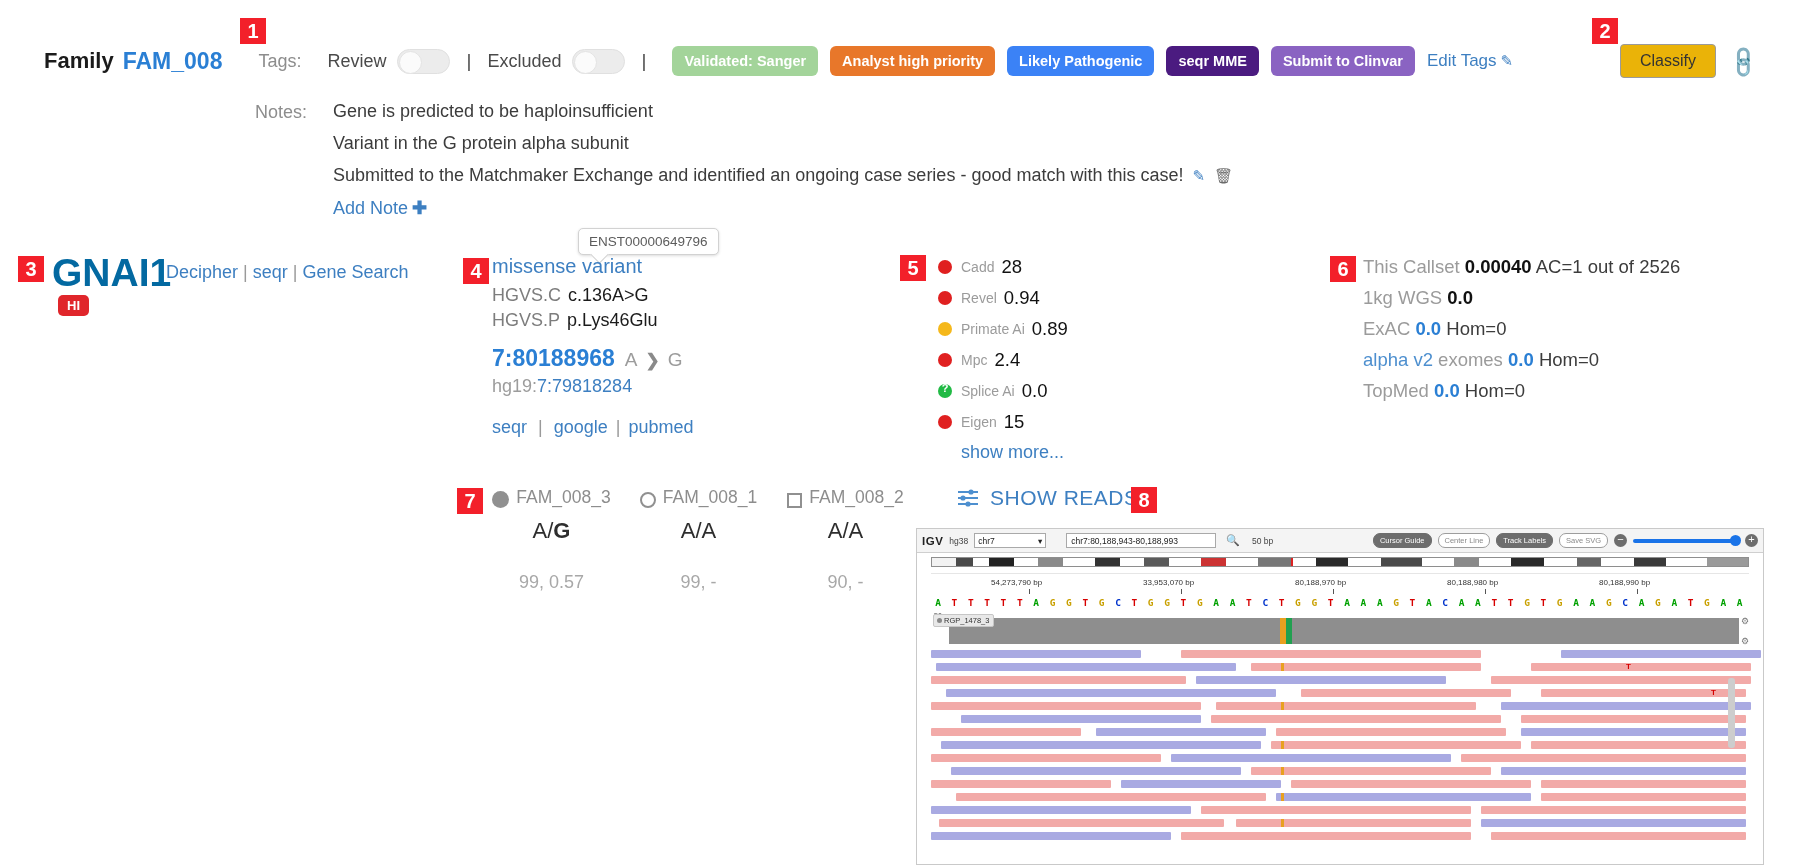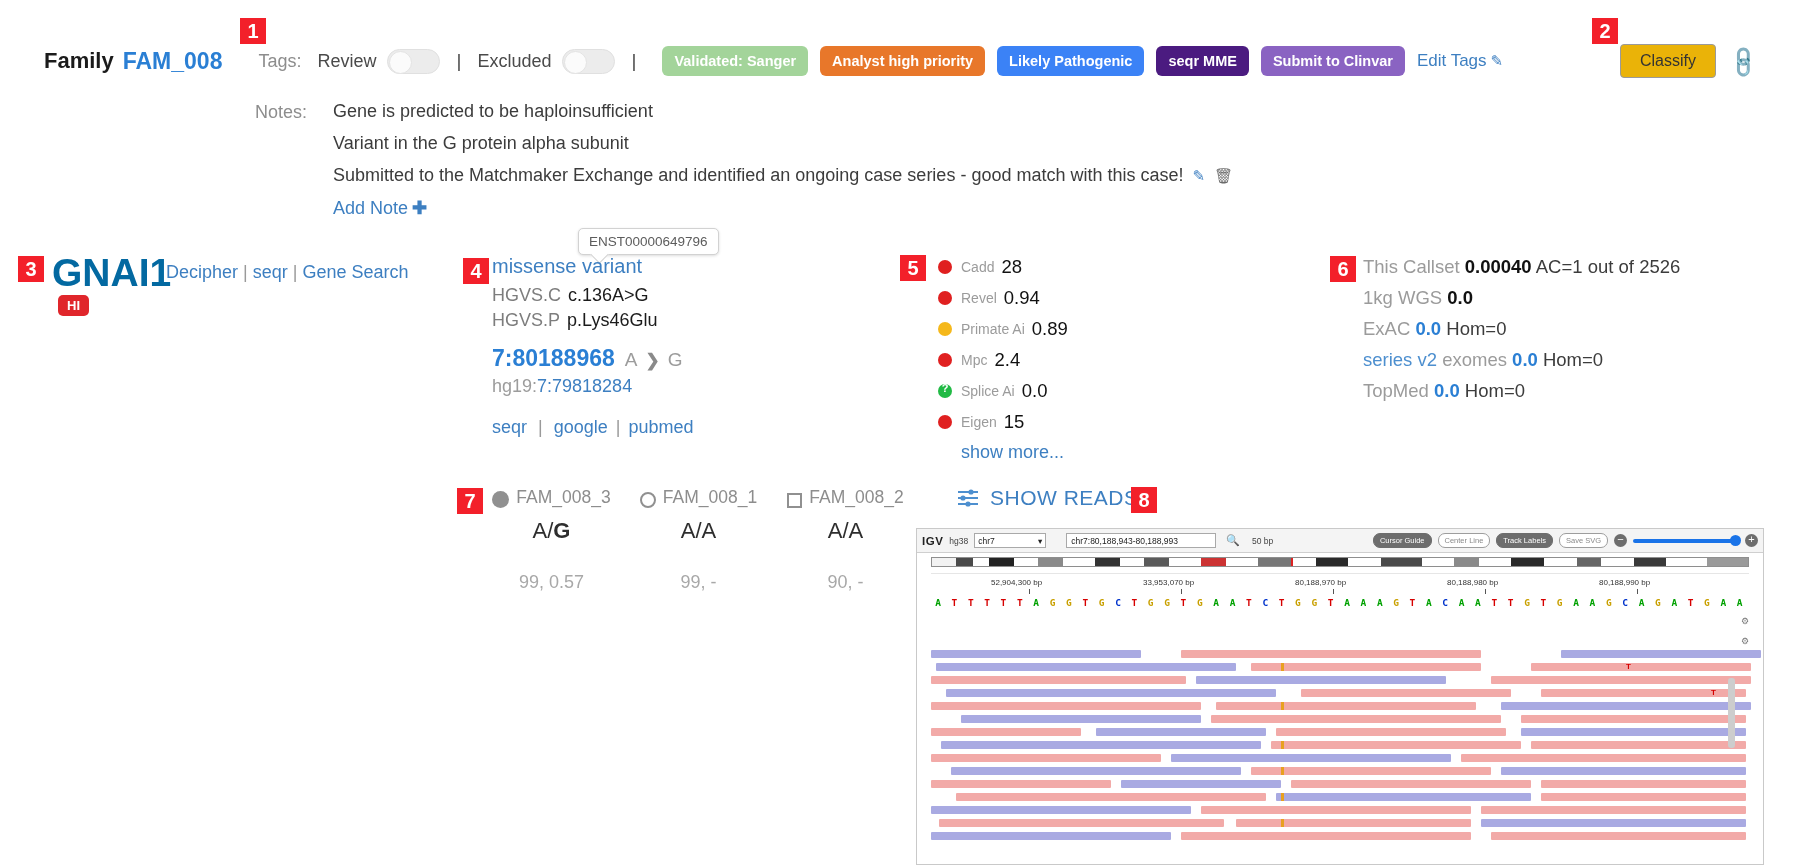--- a/index.html
+++ b/index.html
@@ -25,21 +25,21 @@
     text-align: center;
     font-family: "Liberation Sans", sans-serif;
   }
 
   
   .hdr { position: absolute; left: 44px; top: 46px; display: flex; align-items: center; }
   .fam-label { font-size: 22px; font-weight: bold; color: #1b1b1b; }
   .fam-id { font-size: 23px; font-weight: bold; color: #2a7fd4; margin-left: 9px; }
   .tags-label { font-size: 18px; color: #8d8d8d; margin-left: 36px; }
 
-  .toggle-wrap { display: flex; align-items: center; margin-left: 16px; }
+  .toggle-wrap { display: flex; align-items: center; margin-left: 26px; }
   .toggle-name { font-size: 18px; color: #4a4a4a; margin-right: 11px; }
   .switch {
     width: 53px; height: 25px; border-radius: 13px;
     background: #ececec; border: 1px solid #e0e0e0;
     position: relative;
   }
   .switch::after {
     content: ""; position: absolute; left: 1px; top: 1px;
     width: 21px; height: 21px; border-radius: 50%;
     background: #fbfbfb; border: 1px solid #e3e3e3;
@@ -351,21 +351,21 @@
     <div class="pop-row">
       <span>1kg WGS</span>
       <span class="b">0.0</span>
     </div>
     <div class="pop-row">
       <span>ExAC</span>
       <span class="blue">0.0</span>
       <span class="plain">Hom=0</span>
     </div>
     <div class="pop-row">
-      <span class="bluelbl">series v2</span><span> exomes</span>
+      <span class="bluelbl">alpha v2</span><span> exomes</span>
       <span class="blue">0.0</span>
       <span class="plain">Hom=0</span>
     </div>
     <div class="pop-row">
       <span>TopMed</span>
       <span class="blue">0.0</span>
       <span class="plain">Hom=0</span>
     </div>
   </div>
 
@@ -461,21 +461,21 @@
         <span class="ideo-seg" style="left:79%;width:3%;background:#666"></span>
         <span class="ideo-seg" style="left:82%;width:4%;background:#fff"></span>
         <span class="ideo-seg" style="left:86%;width:4%;background:#3a3a3a"></span>
         <span class="ideo-seg" style="left:90%;width:5%;background:#fff"></span>
         <span class="ideo-seg" style="left:95%;width:5%;background:#9a9a9a"></span>
         <span class="ideo-marker" style="left:44%"></span>
       </div>
     </div>
 
     <div class="ruler" style="margin:4px 14px 0 14px;">
-      <span class="tick" style="left:60px">52,904,300 bp</span>
+      <span class="tick" style="left:60px">54,273,790 bp</span>
       <span class="tickmark" style="left:98px"></span>
       <span class="tick" style="left:212px">33,953,070 bp</span>
       <span class="tickmark" style="left:250px"></span>
       <span class="tick" style="left:364px">80,188,970 bp</span>
       <span class="tickmark" style="left:402px"></span>
       <span class="tick" style="left:516px">80,188,980 bp</span>
       <span class="tickmark" style="left:554px"></span>
       <span class="tick" style="left:668px">80,188,990 bp</span>
       <span class="tickmark" style="left:706px"></span>
     </div>
@@ -527,20 +527,27 @@
         <span class="base" style="left: 707.66px; color: rgb(0, 161, 0);">A</span>
         <span class="base" style="left: 724.02px; color: rgb(201, 160, 0);">G</span>
         <span class="base" style="left: 740.38px; color: rgb(0, 161, 0);">A</span>
         <span class="base" style="left: 756.74px; color: rgb(214, 0, 0);">T</span>
         <span class="base" style="left: 773.1px; color: rgb(201, 160, 0);">G</span>
         <span class="base" style="left: 789.46px; color: rgb(0, 161, 0);">A</span>
         <span class="base" style="left: 805.82px; color: rgb(0, 161, 0);">A</span>
       </div>
 
     <div style="position:relative; margin:0 14px; height:245px;">
+      <div style="position:absolute;left:0;top:0;width:100%;height:34px;background:#fff;">
+        <span class="cov-axis">50</span>
+        <div style="position:absolute;left:18px;top:6px;width:790px;height:26px;background:#8e8e8e;"></div>
+        <div style="position:absolute;left:349px;top:6px;width:6px;height:26px;background:#e8a020;"></div>
+        <div style="position:absolute;left:355px;top:6px;width:6px;height:26px;background:#21a050;"></div>
+        <span class="track-label">RGP_1478_3</span>
+      </div>
       <div class="reads" id="reads" style="position:absolute;left:0;top:38px;width:100%;height:205px;">
           <div class="read blue" style="left: 0px; width: 210px; top: 0px;"></div>
           <div class="read pink" style="left: 250px; width: 300px; top: 0px;"></div>
           <div class="read blue" style="left: 630px; width: 200px; top: 0px;"></div>
           <div class="read blue" style="left: 5px; width: 300px; top: 13px;"></div>
           <div class="read pink" style="left: 320px; width: 230px; top: 13px;"></div>
           <div class="read pink" style="left: 600px; width: 220px; top: 13px;"></div>
           <div class="mismatch" style="left: 350px; top: 13px; background: rgb(232, 160, 32);"></div>
           <div class="read pink" style="left: 0px; width: 255px; top: 26px;"></div>
           <div class="read blue" style="left: 265px; width: 250px; top: 26px;"></div>

